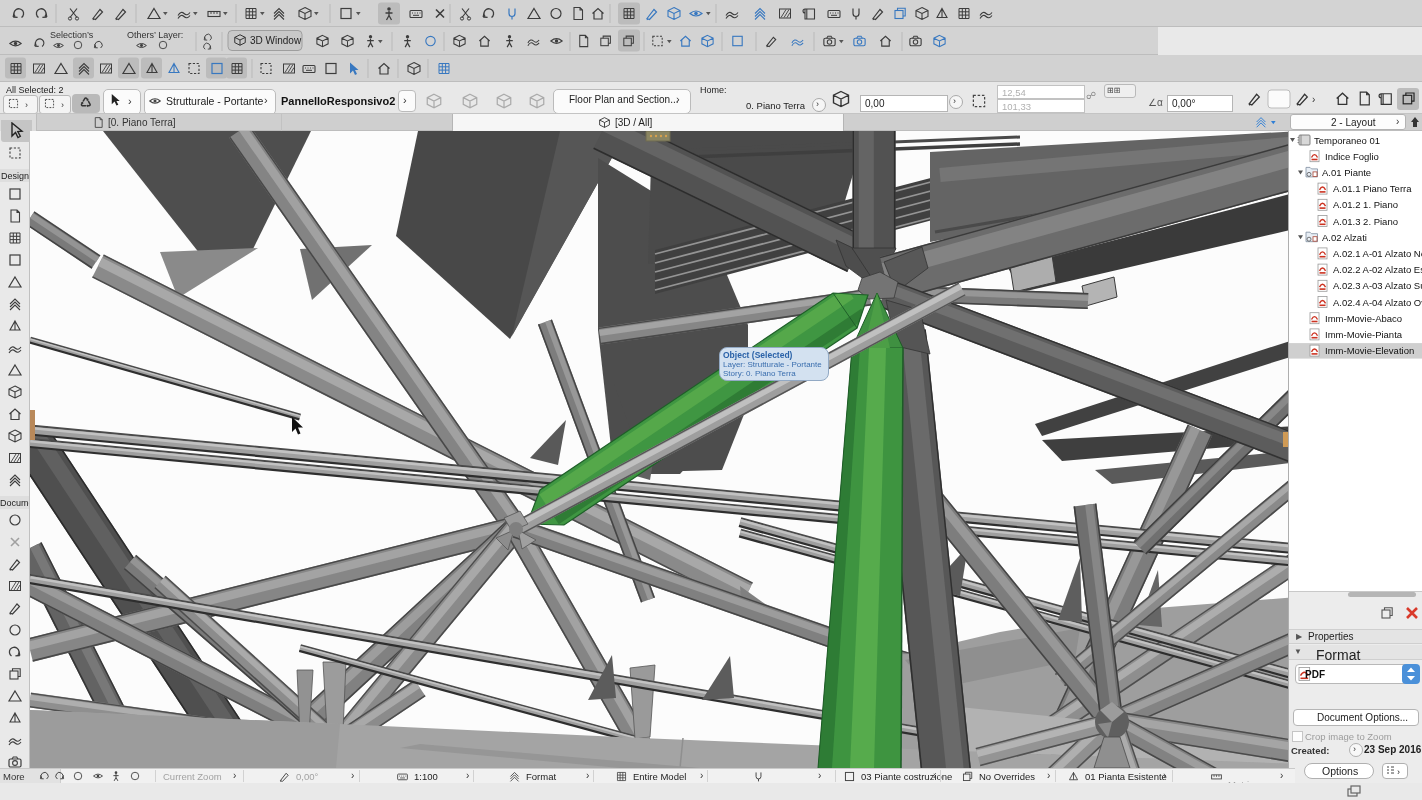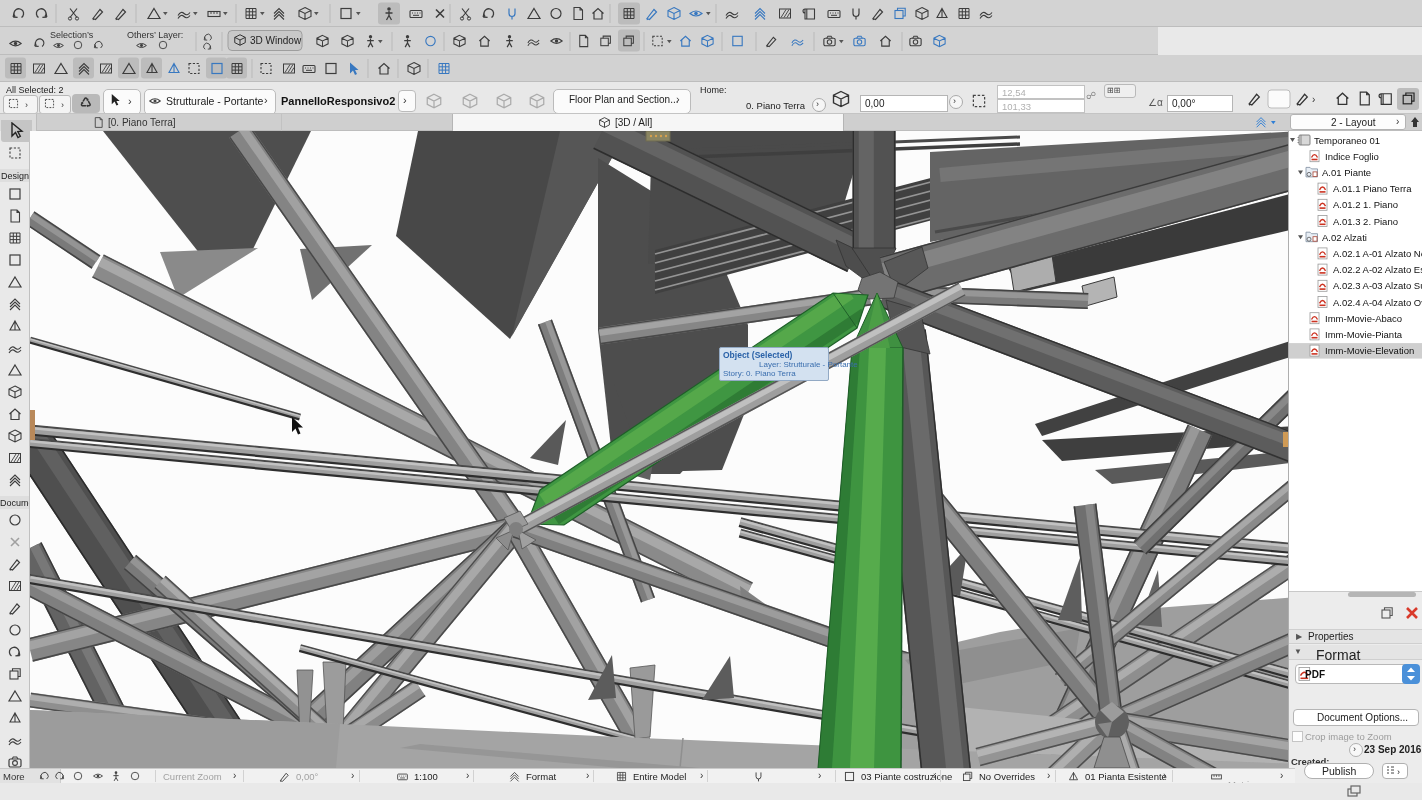--- a/index.html
+++ b/index.html
@@ -679,23 +679,23 @@
         <circle cx="516" cy="529" r="7" fill="#7f7f7f"></circle>
         <rect x="646" y="131" width="24" height="10" fill="#8a8562" stroke="#6f6b50"></rect>
         <circle cx="651" cy="136" r="1.2" fill="#d8a14e"></circle>
         <circle cx="656" cy="136" r="1.2" fill="#d8a14e"></circle>
         <circle cx="661" cy="136" r="1.2" fill="#d8a14e"></circle>
         <circle cx="666" cy="136" r="1.2" fill="#d8a14e"></circle>
         <rect x="30" y="410" width="5" height="30" fill="#b9895a"></rect>
         <rect x="1283" y="432" width="5" height="15" fill="#cf9a55"></rect>
         <path d="M292,417 l0,15 l3.5,-3.5 l2.5,6 l2.5,-1 l-2.5,-6 l5,0 z" fill="#111"></path>
       </svg>
-      <div class="t" style="left:689px;top:216px;width:102px;background:#d3e1f0;border:1px solid #92a9c4;border-radius:2px;padding:2px 3px;">
+      <div class="t" style="left:689px;top:216px;width:102px;background:#d3e1f0;border:1px solid #92a9c4;border-radius:8px;padding:2px 3px;">
         <div style="font-size:8.5px;font-weight:bold;color:#2a62a8;">Object (Selected)</div>
-        <div style="font-size:8px;color:#3a6eae;margin-left:36px;">Layer: Strutturale - Portante</div>
+        <div style="font-size:8px;color:#3a6eae;">Layer: Strutturale - Portante</div>
         <div style="font-size:8px;color:#3a6eae;">Story: 0. Piano Terra</div>
       </div>
     </div>
 <div class="abs" id="navpanel">
       <svg class="t" style="left:0;top:0" width="134" height="240">
         <path d="M1 7 l5 0 l-2.5 4 z" fill="#555"></path>
         <rect x="10" y="4" width="11" height="10" rx="1" fill="#d8d8d8" stroke="#777" stroke-width="0.9"></rect>
         <path d="M12 4 v10 M10 6.5 h-1.5 M10 9 h-1.5 M10 11.5 h-1.5" stroke="#777" stroke-width="0.8" fill="none"></path>
         <text x="25" y="12.5" font-size="9.5" fill="#111">Temporaneo 01</text>
         <rect x="21" y="19.7" width="9.02" height="11" fill="#fff" stroke="#999" stroke-width="0.8"></rect>
@@ -775,26 +775,26 @@
       <div class="t" style="left:16px;top:538px;font-size:10px;font-weight:bold;color:#111;">PDF</div>
       <div class="t" style="left:113px;top:533px;width:18px;height:20px;background:#4a90d9;border-radius:4px;"></div>
       <svg class="t" style="left:115px;top:535px" width="14" height="16">
         <path d="M7 1.5 L11 6 H3 Z" fill="#fff"></path>
         <path d="M7 14.5 L3 10 H11 Z" fill="#fff"></path>
       </svg>
       <div class="t" style="left:4px;top:578px;width:126px;height:17px;background:#fff;border:1px solid #b5b5b5;border-radius:4px;box-sizing:border-box;"></div>
       <div class="t" style="left:28px;top:581px;font-size:10px;color:#222;">Document Options...</div>
       <div class="t" style="left:3px;top:600px;width:9px;height:9px;background:#fdfdfd;border:1px solid #c5c5c5;"></div>
       <div class="t" style="left:16px;top:600px;font-size:9.5px;color:#9c9c9c;">Crop image to Zoom</div>
-      <div class="t" style="left:2px;top:614px;font-size:9.5px;font-weight:bold;color:#333;margin-top:11px;">Created:</div>
+      <div class="t" style="left:2px;top:614px;font-size:9.5px;font-weight:bold;color:#333;">Created:</div>
       <div class="t" style="left:60px;top:612px;width:12px;height:12px;background:#f8f8f8;border:1px solid #b0b0b0;border-radius:7px;"></div>
       <div class="t" style="left:64px;top:613px;font-size:9px;color:#333;">›</div>
       <div class="t" style="left:75px;top:613px;font-size:10px;font-weight:bold;color:#222;">23 Sep 2016</div>
       <div class="t" style="left:15px;top:632px;width:70px;height:16px;background:#fff;border:1px solid #b0b0b0;border-radius:8px;box-sizing:border-box;"></div>
-      <div class="t" style="left:33px;top:634px;font-size:10.5px;color:#222;">Publish</div>
+      <div class="t" style="left:33px;top:634px;font-size:10.5px;color:#222;">Options</div>
       <div class="t" style="left:93px;top:632px;width:26px;height:16px;background:#fff;border:1px solid #b0b0b0;border-radius:4px;box-sizing:border-box;"></div>
       <svg class="t" style="left:95px;top:634px" width="22" height="12">
         <path d="M3 2 h2 M3 5 h2 M3 8 h2 M7 2 h3 M7 5 h3 M7 8 h3" stroke="#444" stroke-width="1" fill="none"></path>
         <text x="13" y="9.5" font-size="9" fill="#222">›</text>
       </svg>
     </div>
 <div class="abs" id="statusbar">
       <div class="t" style="left:0;top:0;width:60px;height:14px;background:#e2e2e2;border-right:1px solid #cdcdcd;"></div>
       <div class="t" style="left:3px;top:2px;font-size:9.5px;color:#333;text-align:right;">More</div>
       <svg class="t" style="left:0;top:0" width="160" height="14">

